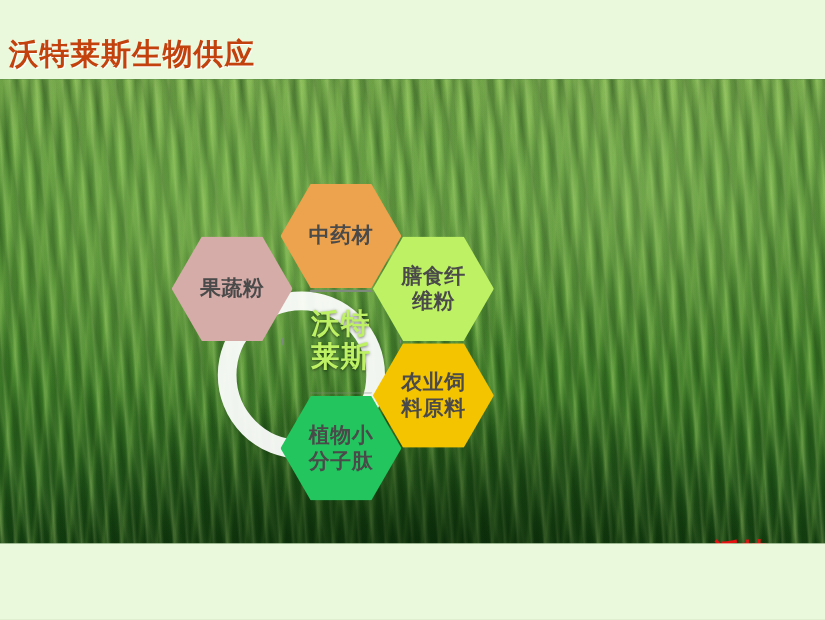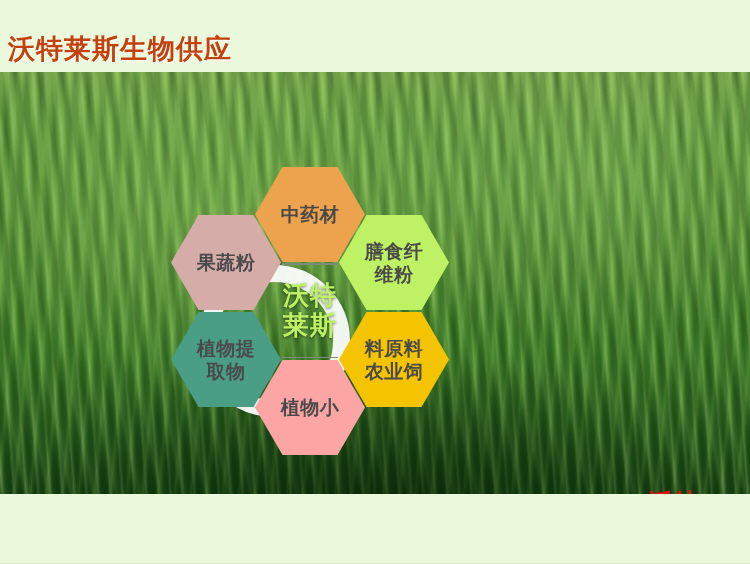--- a/index.html
+++ b/index.html
@@ -101,23 +101,23 @@
     line-height:1.18;
     color:#4a4a4a;
     letter-spacing:0.5px;
   }
   .hex span{display:block;width:76px;}
 
   
   .hex-top      {left:135px; top:10px;  background:#eda24d;}
   .hex-upright  {left:219px; top:58px;  background:#bef264;}
   .hex-lowright {left:219px; top:155px; background:#f5c400;}
-  .hex-bottom   {left:135px; top:203px; background:#fca5a5;}
+  .hex-bottom   {left:135px; top:203px; background:#22c55e;}
   .hex-lowleft  {left:51px;  top:155px; background:#4a9e85;}
-  .hex-upleft   {left:51px;  top:58px;  background:#d5aca8;}
+  .hex-upleft   {left:36px;  top:58px;  background:#d5aca8;}
 
   .hex-center{
     position:absolute;
     left:135px;top:106px;width:110px;height:95px;
     display:flex;align-items:center;justify-content:center;
     text-align:center;
   }
   .hex-center-outline{
     position:absolute;inset:0;
     clip-path:polygon(25% 0%,75% 0%,100% 50%,75% 100%,25% 100%,0% 50%);
@@ -195,37 +195,32 @@
 
       <div class="hex hex-upright">
         <span>
           <span>膳食纤</span>
           <span>维粉</span>
         </span>
       </div>
 
       <div class="hex hex-lowright">
         <span>
+          <span>农业饲</span>
           <span>料原料</span>
-          <span>农业饲</span>
         </span>
       </div>
 
       <div class="hex hex-bottom">
         <span>
           <span>植物小</span>
-        </span>
-      </div>
-
-      <div class="hex hex-lowleft">
-        <span>
-          <span>植物提</span>
-          <span>取物</span>
-        </span>
-      </div>
+          <span>分子肽</span>
+        </span>
+      </div>
+
 
       <div class="hex hex-upleft">
         <span>
           <span>果蔬粉</span>
         </span>
       </div>
 
       <div class="hex-center">
         <div class="hex-center-outline"></div>
         <div class="hex-center-label">

